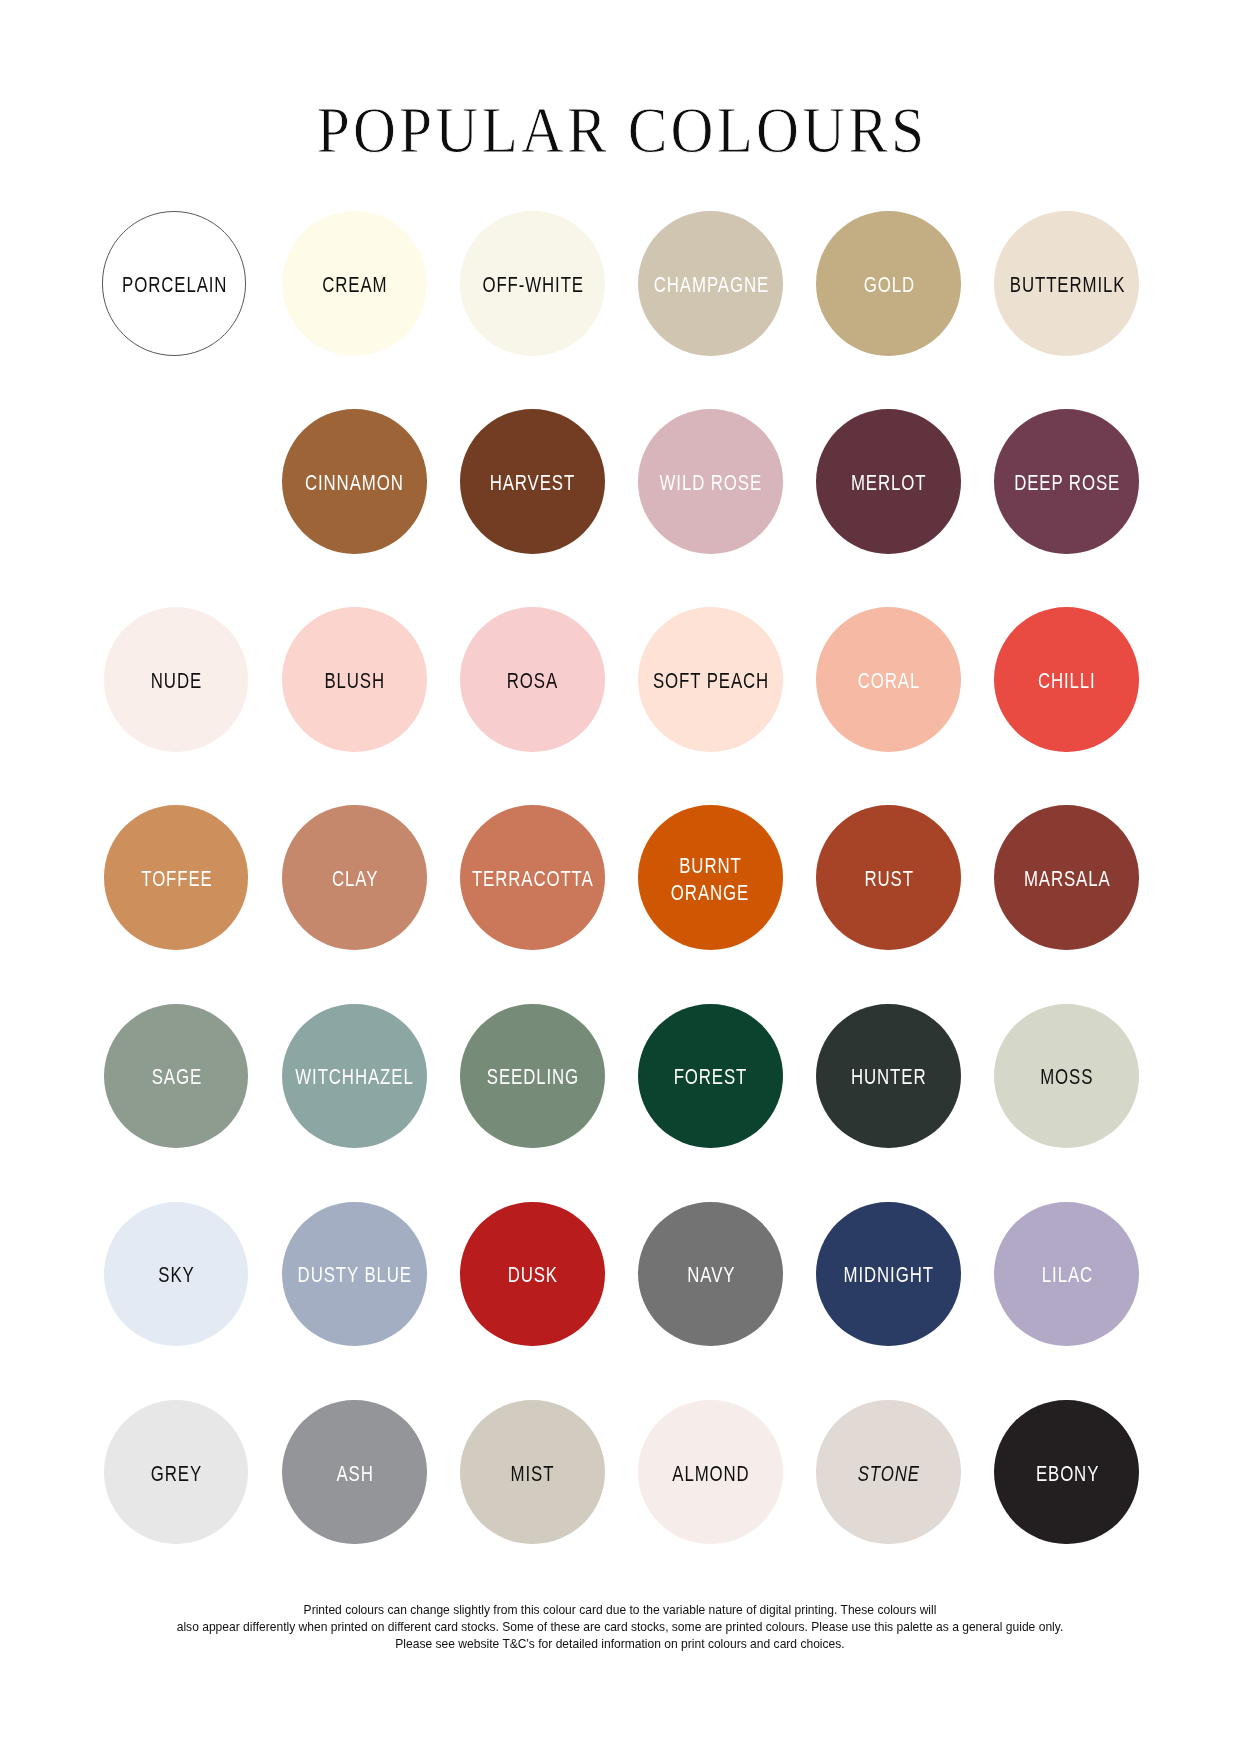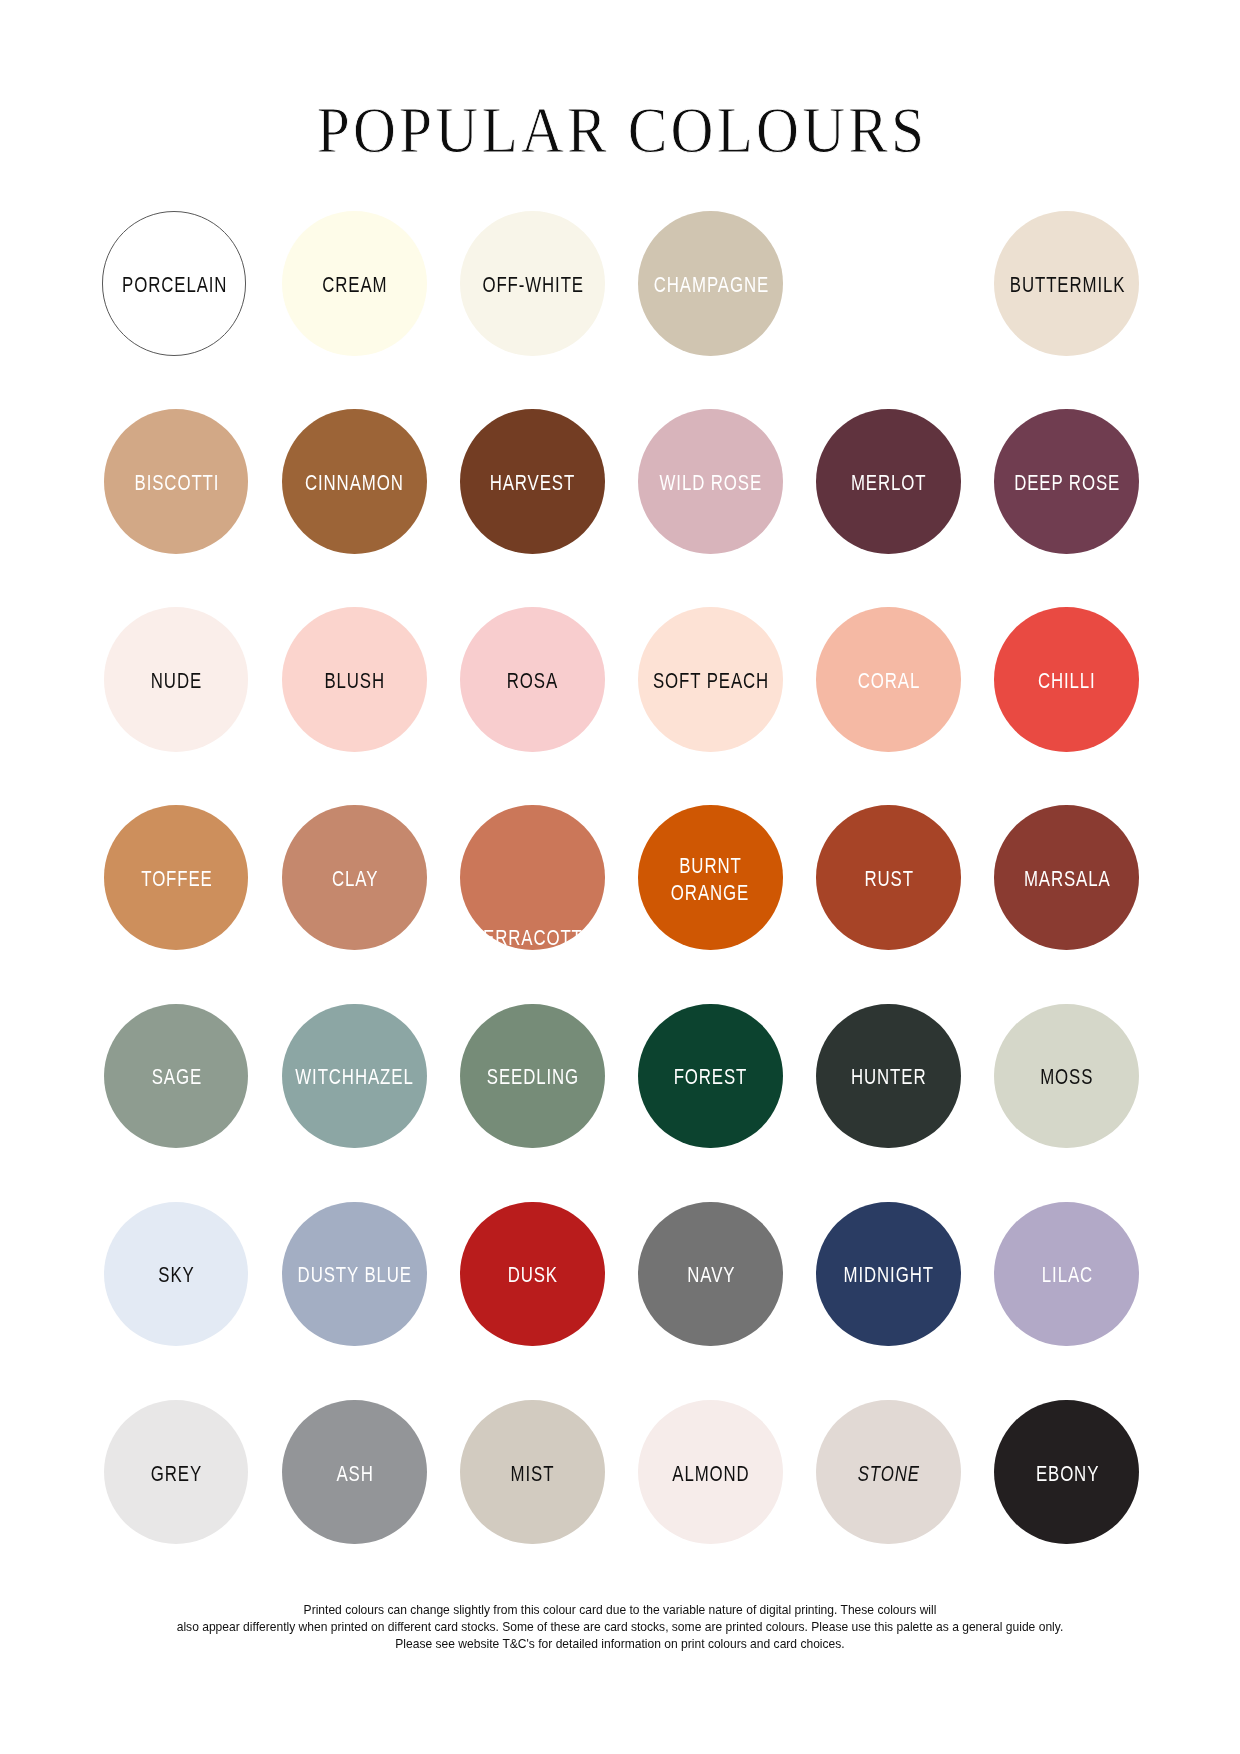--- a/index.html
+++ b/index.html
@@ -96,26 +96,26 @@
       </div>
       <div class="swatch" style="left: 282px; top: 211.3px; background: rgb(254, 252, 233);">
         <span class="label" style="color: rgb(16, 16, 16);">CREAM</span>
       </div>
       <div class="swatch" style="left: 460.1px; top: 211.3px; background: rgb(248, 245, 233);">
         <span class="label" style="color: rgb(16, 16, 16);">OFF-WHITE</span>
       </div>
       <div class="swatch" style="left: 638.2px; top: 211.3px; background: rgb(208, 197, 177);">
         <span class="label" style="color: rgb(255, 255, 255);">CHAMPAGNE</span>
       </div>
+      <div class="swatch" style="left: 816.3px; top: 211.3px; background: rgb(195, 173, 131);">
+        <span class="label" style="color: rgb(255, 255, 255);">GOLD</span>
+      </div>
       <div class="swatch" style="left: 994.4px; top: 211.3px; background: rgb(236, 224, 209);">
         <span class="label" style="color: rgb(16, 16, 16);">BUTTERMILK</span>
       </div>
-      <div class="swatch" style="left: 103.9px; top: 409.3px; background: rgb(210, 168, 134);">
-        <span class="label" style="color: rgb(255, 255, 255);">BISCOTTI</span>
-      </div>
       <div class="swatch" style="left: 282px; top: 409.3px; background: rgb(156, 100, 55);">
         <span class="label" style="color: rgb(255, 255, 255);">CINNAMON</span>
       </div>
       <div class="swatch" style="left: 460.1px; top: 409.3px; background: rgb(115, 61, 35);">
         <span class="label" style="color: rgb(255, 255, 255);">HARVEST</span>
       </div>
       <div class="swatch" style="left: 638.2px; top: 409.3px; background: rgb(216, 180, 187);">
         <span class="label" style="color: rgb(255, 255, 255);">WILD ROSE</span>
       </div>
       <div class="swatch" style="left: 816.3px; top: 409.3px; background: rgb(96, 51, 62);">
@@ -141,21 +141,21 @@
       </div>
       <div class="swatch" style="left: 994.4px; top: 607.4px; background: rgb(233, 74, 66);">
         <span class="label" style="color: rgb(255, 255, 255);">CHILLI</span>
       </div>
       <div class="swatch" style="left: 103.9px; top: 805.4px; background: rgb(205, 143, 92);">
         <span class="label" style="color: rgb(255, 255, 255);">TOFFEE</span>
       </div>
       <div class="swatch" style="left: 282px; top: 805.4px; background: rgb(197, 136, 109);">
         <span class="label" style="color: rgb(255, 255, 255);">CLAY</span>
       </div>
-      <div class="swatch" style="left: 460.1px; top: 805.4px; background: rgb(203, 119, 89); align-items: flex-end;">
+      <div class="swatch" style="left: 460.1px; top: 805.4px; background: rgb(203, 119, 89);">
         <span class="label" style="color: rgb(255, 255, 255);">TERRACOTTA</span>
       </div>
       <div class="swatch" style="left: 638.2px; top: 805.4px; background: rgb(207, 87, 3);">
         <span class="label wrap2" style="color: rgb(255, 255, 255);">BURNT ORANGE</span>
       </div>
       <div class="swatch" style="left: 816.3px; top: 805.4px; background: rgb(167, 68, 39);">
         <span class="label" style="color: rgb(255, 255, 255);">RUST</span>
       </div>
       <div class="swatch" style="left: 994.4px; top: 805.4px; background: rgb(138, 59, 49);">
         <span class="label" style="color: rgb(255, 255, 255);">MARSALA</span>

